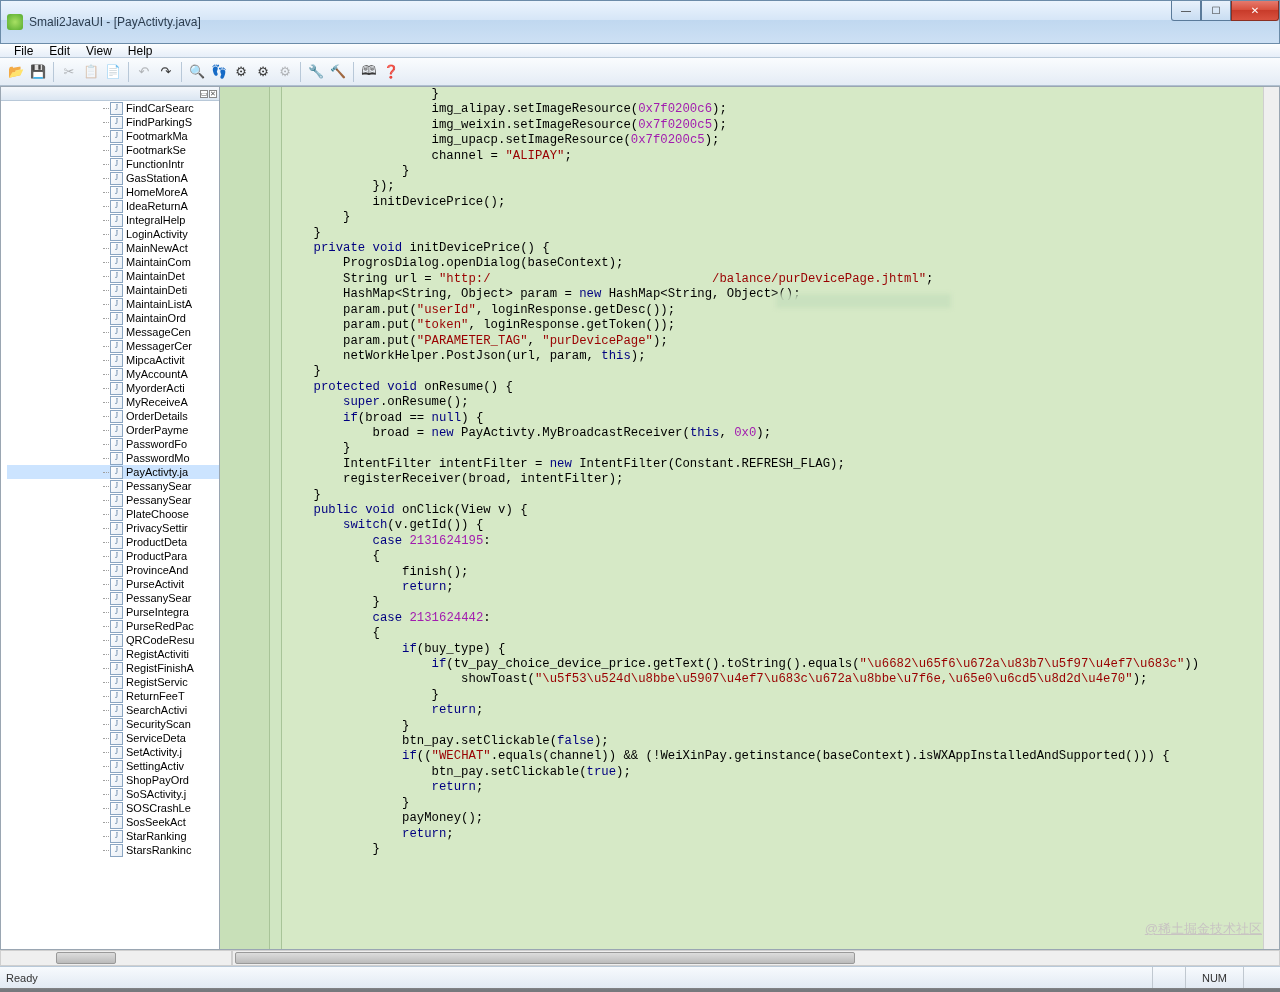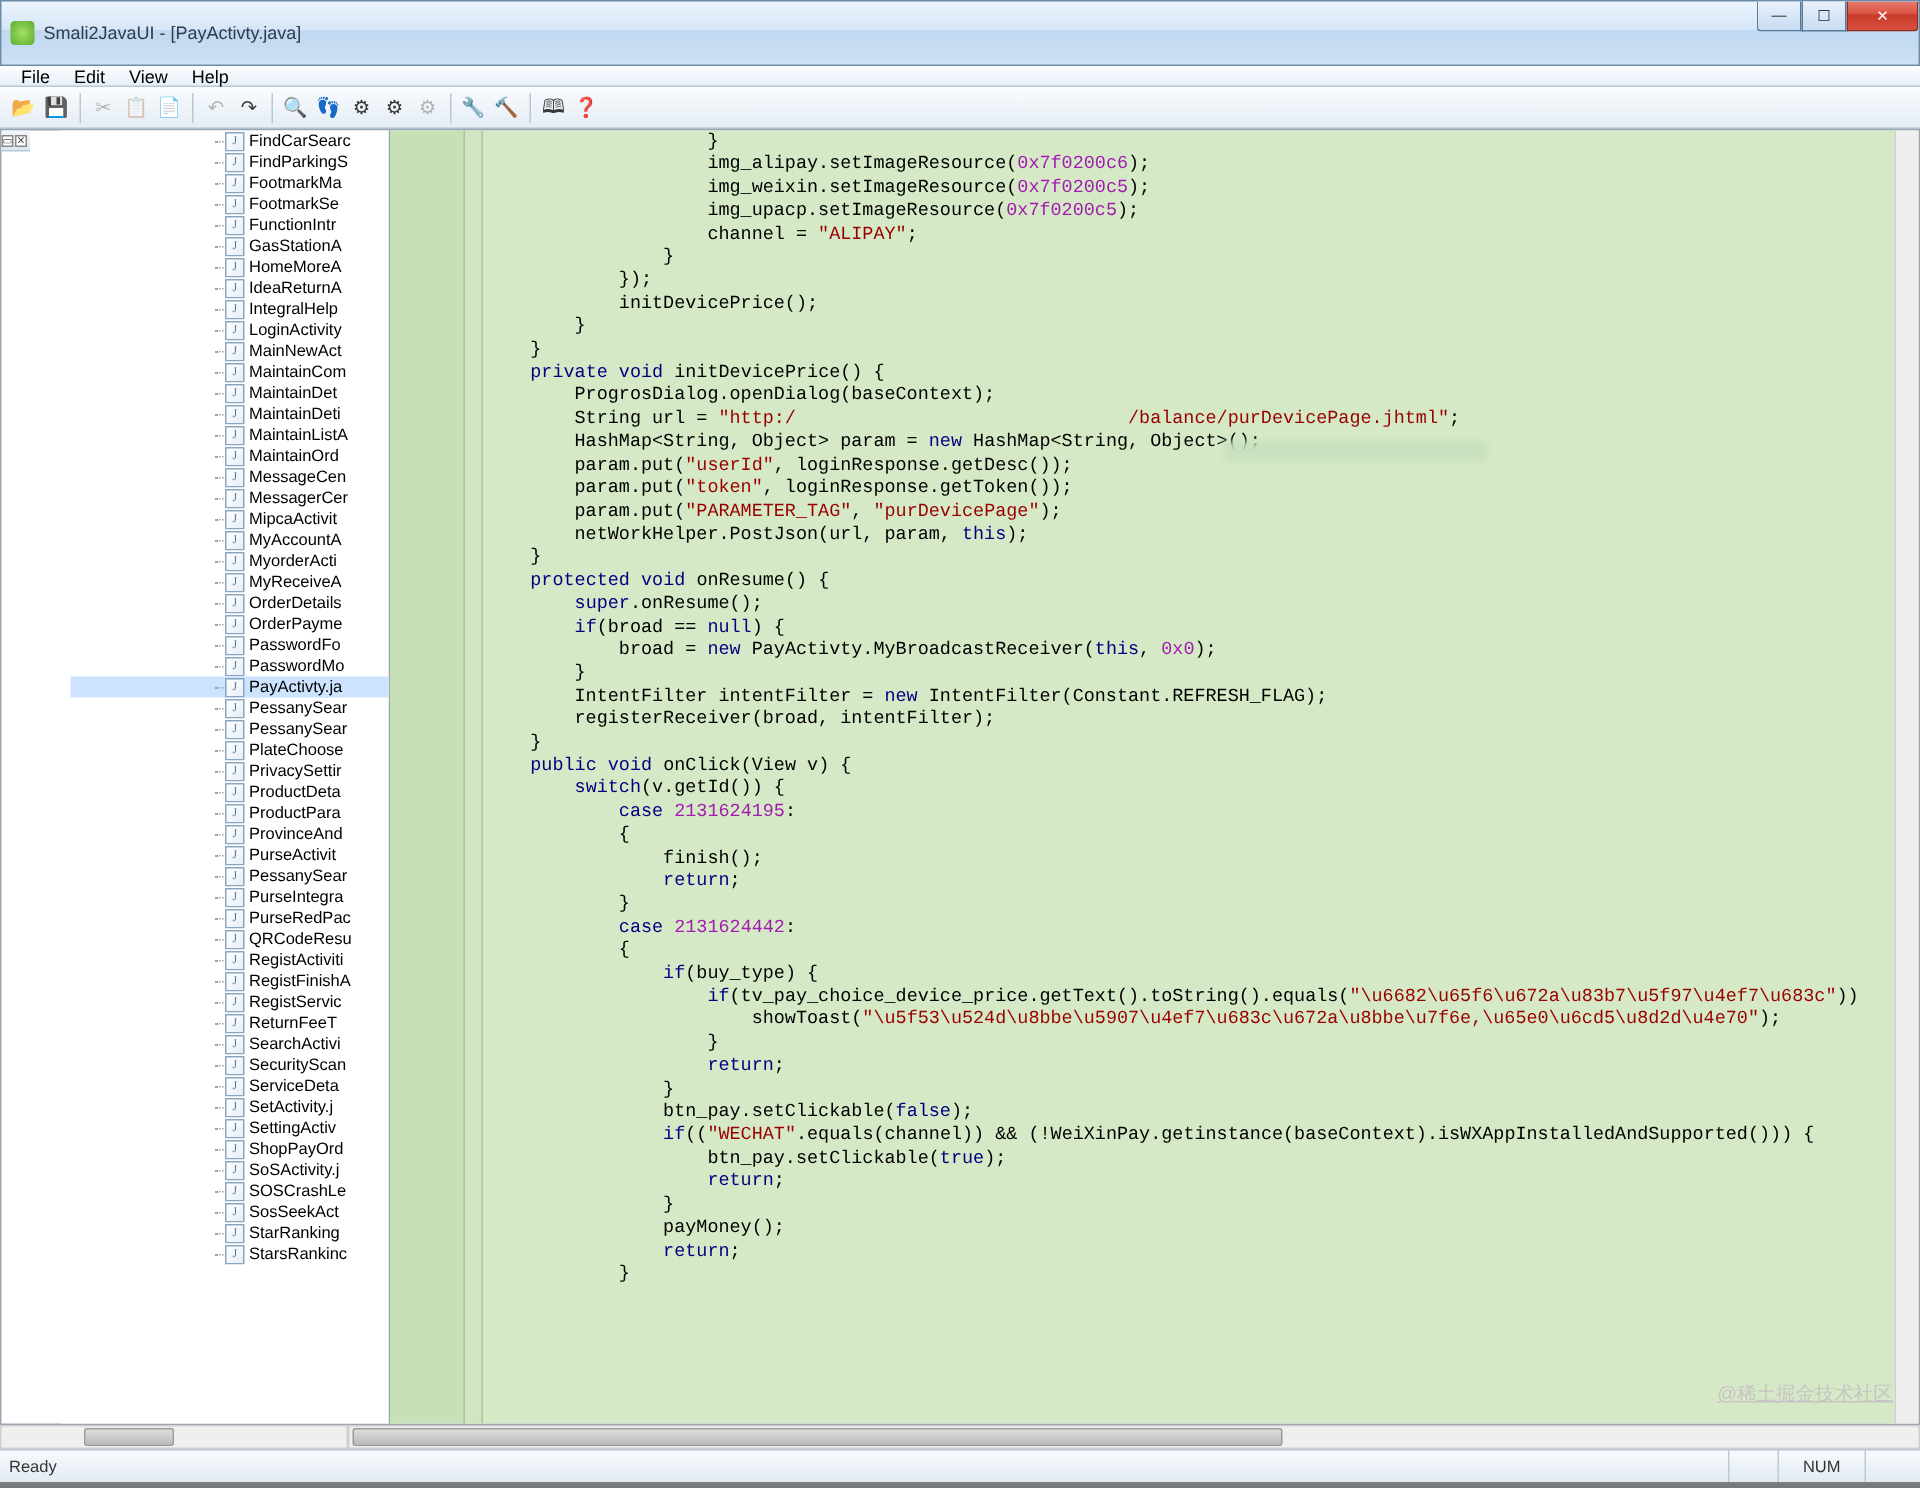--- a/index.html
+++ b/index.html
@@ -72,27 +72,26 @@
 
 
 .client {
   display: flex;
   height: calc(992px - 28px - 22px - 28px - 22px - 28px);
   background: #fff;
 }
 
 
 .leftpane {
-  width: 260px;
+  width: 220px;
   border: 1px solid #9aa6b2;
   display: flex;
-  flex-direction: row;
+  flex-direction: column;
   background: #fff;
   margin: 0;
-  gap: 21px;
 }
 .leftpane-header {
   height: 14px;
   background: linear-gradient(to bottom,#f4f7fb,#dbe6f2);
   border-bottom: 1px solid #b8c8d8;
   display: flex; justify-content: flex-end; align-items: center;
   padding-right: 2px;
 }
 .leftpane-header .winicons { font-size: 7px; color:#555; display:flex; gap:1px; }
 .leftpane-header .winicons span { border:1px solid #888; width:8px; height:8px; display:inline-flex; align-items:center; justify-content:center; background:#fff;}

